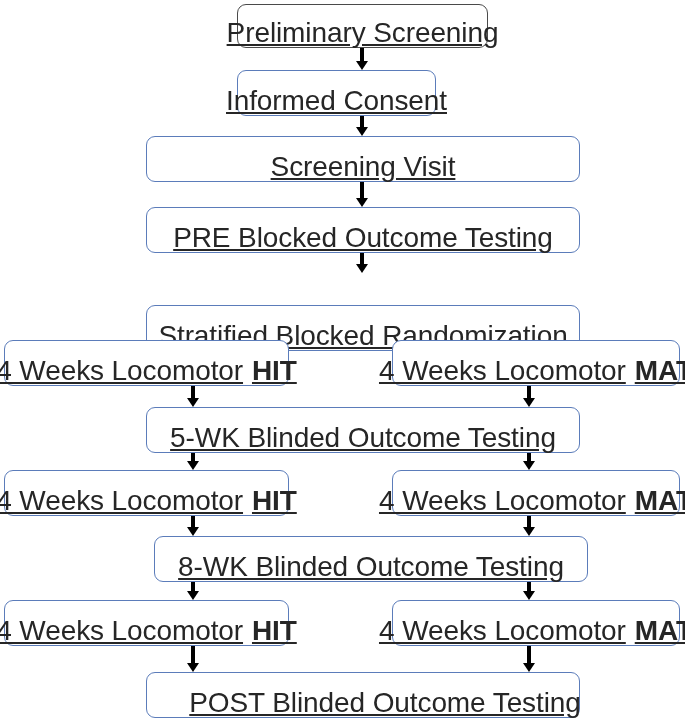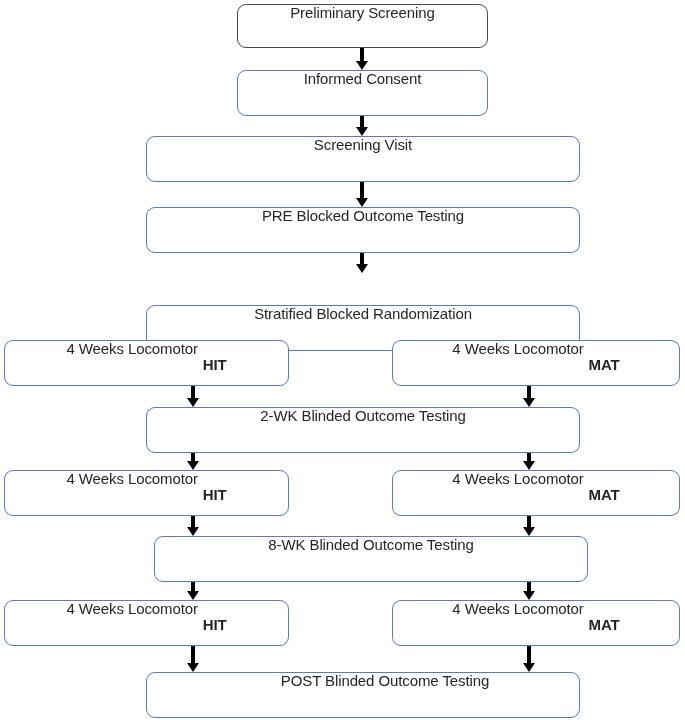--- a/index.html
+++ b/index.html
@@ -17,28 +17,29 @@
     background: #ffffff;
     overflow: hidden;
   }
   .node {
     position: absolute;
     box-sizing: border-box;
     background: #ffffff;
     border: 1.4px solid #5b7cba;
     border-radius: 9px;
     display: flex;
-    align-items: flex-start;
+    align-items: flex-end;
     justify-content: center;
     color: #262626;
-    font-size: 15px;
+    font-size: 28px;
     font-weight: 400;
     letter-spacing: -0.1px;
     white-space: nowrap;
     line-height: 1;
+    text-decoration: underline;
   }
   .node.dark-border {
     border-color: #4a4a4a;
     border-width: 1.6px;
   }
   .node .bold-tag {
     font-weight: 700;
     margin-left: 0.32em;
     margin-top: 16px;
   }
@@ -129,42 +130,42 @@
       <div class="shaft" style="height: 17px;"></div>
       <div class="head" style="top: 17px;"></div>
     </div>
     <div class="arrow" style="left: 529px; top: 646px; height: 26px;">
       <div class="shaft" style="height: 17px;"></div>
       <div class="head" style="top: 17px;"></div>
     </div>
     <div class="node dark-border" style="left: 237px; top: 4px; width: 251px; height: 44px;">
       <span>Preliminary Screening</span>
     </div>
-    <div class="node" style="left: 237px; top: 70px; width: 251px; height: 46px;">
+    <div class="node" style="left: 237px; top: 70px; width: 199px; height: 46px;">
       <span>Informed Consent</span>
     </div>
     <div class="node" style="left: 146px; top: 136px; width: 434px; height: 46px;">
       <span>Screening Visit</span>
     </div>
     <div class="node" style="left: 146px; top: 207px; width: 434px; height: 46px;">
       <span>PRE Blocked Outcome Testing</span>
     </div>
     <div class="node" style="left: 146px; top: 273px; width: 434px; height: 46px; margin-top: 32px;">
       <span>Stratified Blocked Randomization</span>
     </div>
     <div class="node" style="left: 4px; top: 340px; width: 285px; height: 46px;">
       <span>4 Weeks Locomotor</span>
       <span class="bold-tag">HIT</span>
     </div>
     <div class="node" style="left: 392px; top: 340px; width: 288px; height: 46px;">
       <span>4 Weeks Locomotor</span>
       <span class="bold-tag">MAT</span>
     </div>
     <div class="node" style="left: 146px; top: 407px; width: 434px; height: 46px;">
-      <span>2-WK Blinded Outcome Testing</span>
+      <span>5-WK Blinded Outcome Testing</span>
     </div>
     <div class="node" style="left: 4px; top: 470px; width: 285px; height: 46px;">
       <span>4 Weeks Locomotor</span>
       <span class="bold-tag">HIT</span>
     </div>
     <div class="node" style="left: 392px; top: 470px; width: 288px; height: 46px;">
       <span>4 Weeks Locomotor</span>
       <span class="bold-tag">MAT</span>
     </div>
     <div class="node" style="left: 154px; top: 536px; width: 434px; height: 46px;">

